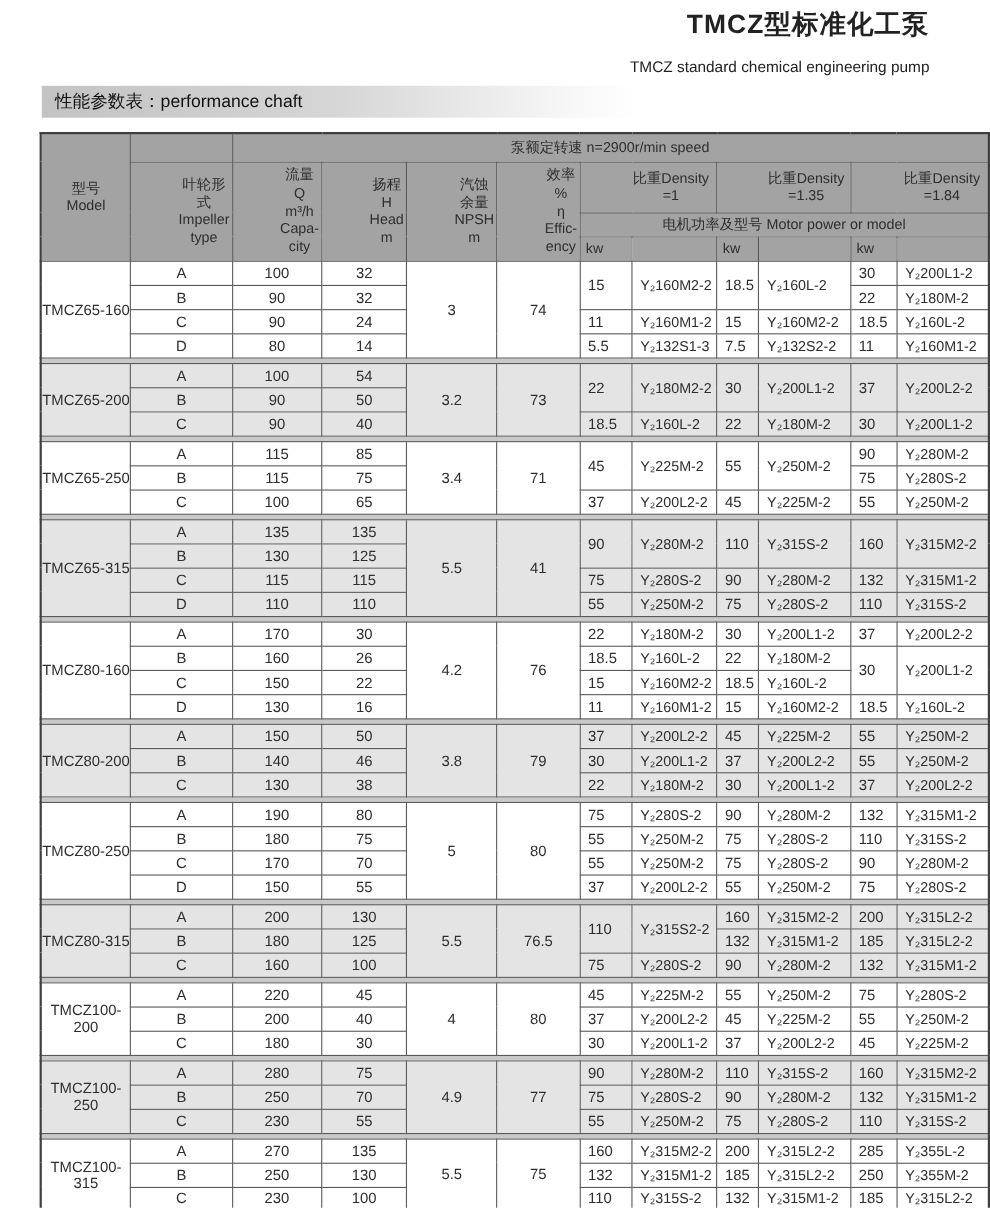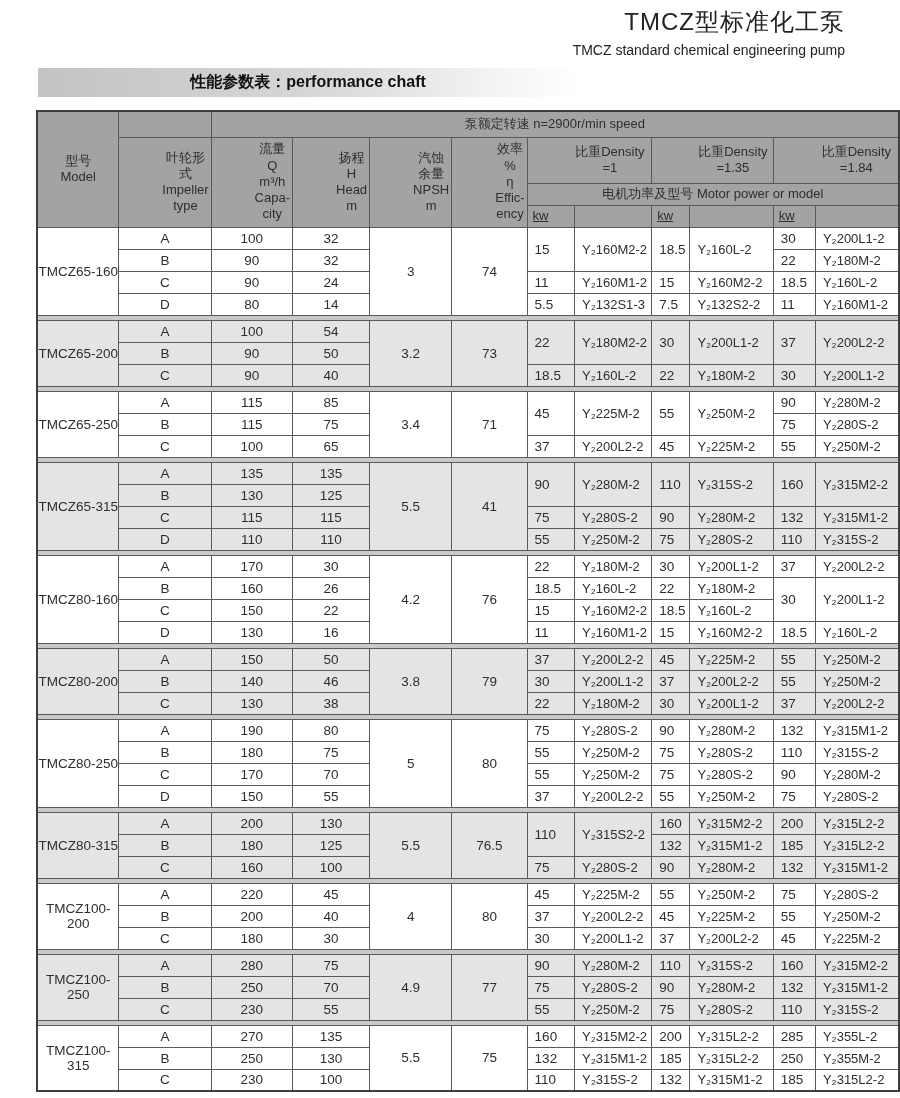--- a/index.html
+++ b/index.html
@@ -2,42 +2,41 @@
 <html><head>
 <meta charset="utf-8">
 <style>
   * { box-sizing: border-box; }
   html, body { margin: 0; padding: 0; }
   body {
     width: 900px; height: 1098px; overflow: hidden; background: #ffffff;
     font-family: "Liberation Sans", "DejaVu Sans", sans-serif; color: #2e2e2e;
   }
   .titles { text-align: right; padding: 6px 55px 0 0; }
-  .title-zh { font-size: 24px; font-weight: normal; margin: 0; letter-spacing: 1px; color: #222; }
-  .title-en { font-size: 14px; margin-top: 4px; color: #222; }
+  .title-zh { font-size: 24px; font-weight: bold; margin: 0; letter-spacing: 1px; color: #222; }
+  .title-en { font-size: 14px; margin-top: 14px; color: #222; }
   .section-label {
     margin: 10px 0 13px 38px; width: 540px; padding: 4px 12px;
-    font-size: 16px; font-weight: bold; color: #111;
+    font-size: 16px; font-weight: normal; color: #111;
     background: linear-gradient(90deg, #c3c3c3 0%, #d6d6d6 50%, #f4f4f4 85%, #ffffff 100%);
-    text-align: center;
   }
   table.spec {
     border-collapse: collapse; table-layout: fixed; margin-left: 36px;
     border: 2px solid #3f3f3f;
   }
   th, td { border: 1px solid #5a5a5a; overflow: hidden; }
   thead th {
     background: #a3a3a3; font-weight: normal; font-size: 13px;
     white-space: pre-line; text-align: center; vertical-align: middle; line-height: 1.25;
     padding: 1px 2px;
   }
   tr.speed-row th { height: 26px; }
   tr.density-row th { height: 46px; padding-left: 43px; }
   tr.motorpower-row th { height: 22px; }
-  tr.kw-row th { height: 22px; text-decoration: underline; }
+  tr.kw-row th { height: 22px; }
   th.kw-head { text-align: left; padding-left: 5px; }
   tbody td {
     font-size: 13.5px; text-align: center; height: 22px; padding: 0;
     vertical-align: middle; background: #ffffff;
   }
   tbody.shade td { background: #e4e4e4; }
   td.kw-cell, td.motor-model-cell { text-align: left; padding-left: 7px; }
   td.motor-model-cell { font-size: 13px; }
   td.model-cell { font-size: 13.5px; }
   tbody.spacer td {

